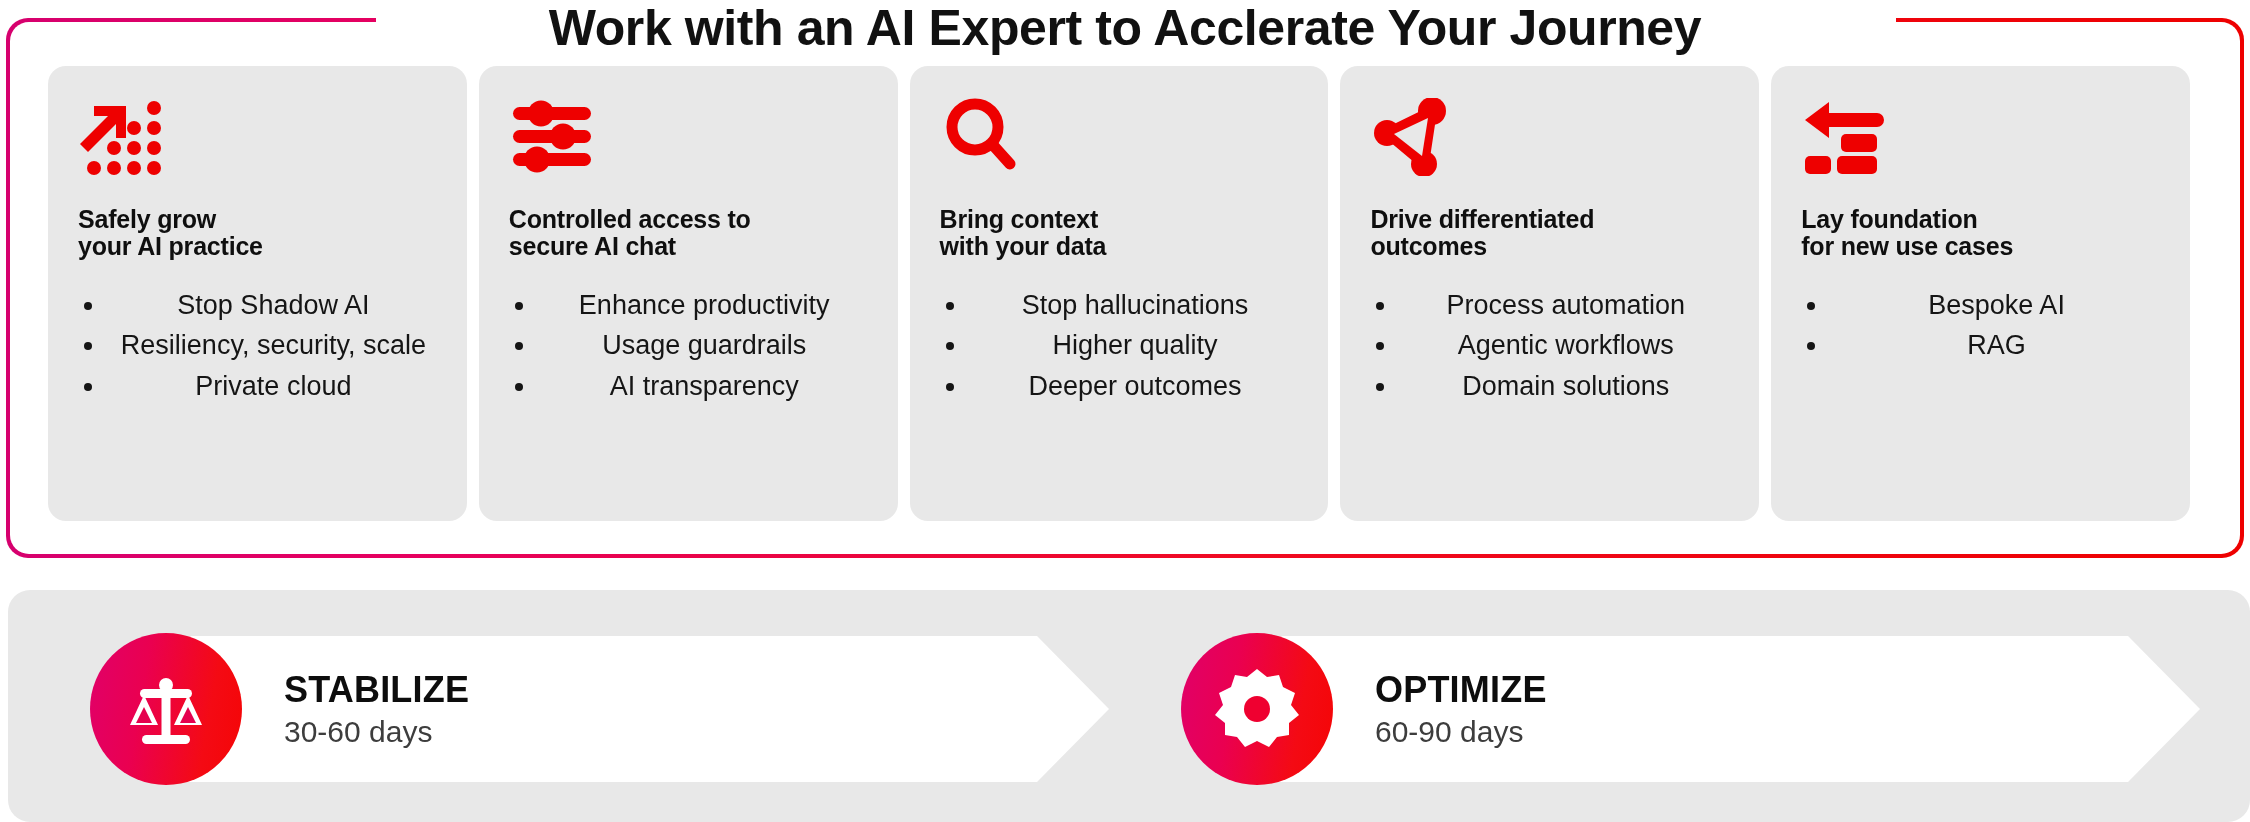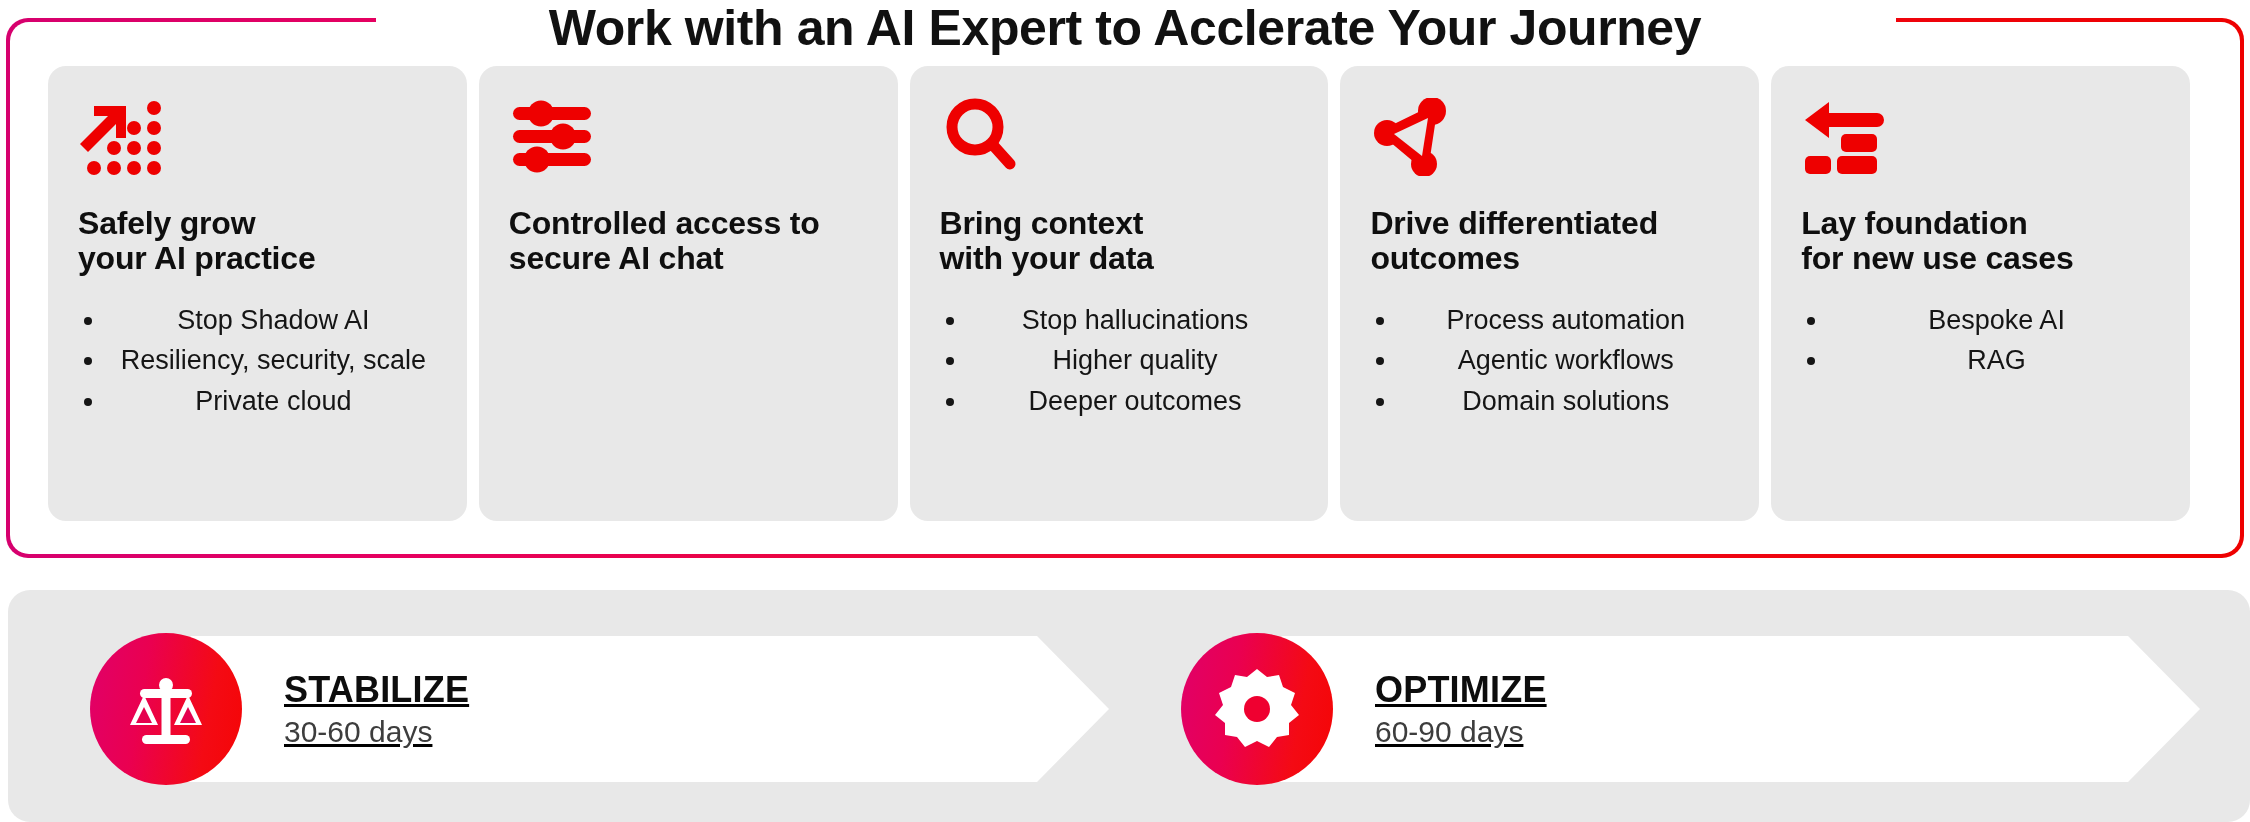--- a/index.html
+++ b/index.html
@@ -91,21 +91,21 @@
     flex: 1 1 0;
     background: #e8e8e8;
     border-radius: 18px;
     padding: 32px 30px 24px 30px;
     display: flex;
     flex-direction: column;
   }
   .card-icon { height: 86px; margin-bottom: 22px; }
   .card-icon svg { display: block; }
   .card-title {
-    font-size: 32px;
+    font-size: 25px;
     font-weight: bold;
     color: #0f0f0f;
     line-height: 1.08;
     margin-bottom: 26px;
     letter-spacing: -0.2px;
     white-space: pre-line;
   }
   .card-list { list-style: none; }
   .card-list li {
     position: relative;
@@ -163,21 +163,20 @@
     background: linear-gradient(100deg, #e0006a 0%, #ea0050 35%, #f40a14 75%, #f50505 100%);
     display: flex;
     align-items: center;
     justify-content: center;
     flex: 0 0 152px;
   }
   .phase-text {
     position: relative;
     z-index: 2;
     margin-left: 42px;
-    text-decoration: underline;
   }
   .phase-name {
     font-size: 36px;
     font-weight: bold;
     color: #0d0d0d;
     letter-spacing: 0.2px;
     line-height: 1.1;
   }
   .phase-duration {
     font-size: 30px;
@@ -237,20 +236,25 @@
             <circle cx="32" cy="15.5" r="13"></circle>
             <rect x="4" y="32" width="78" height="13" rx="6.5"></rect>
             <circle cx="54" cy="38.5" r="13"></circle>
             <rect x="4" y="55" width="78" height="13" rx="6.5"></rect>
             <circle cx="28" cy="61.5" r="13"></circle>
           </g>
         </svg>
       </div>
       <div class="card-title">Controlled access to
 secure AI chat</div>
+      <ul class="card-list">
+        <li>Enhance productivity</li>
+        <li>Usage guardrails</li>
+        <li>AI transparency</li>
+      </ul>
     </div>
 
     <div class="card">
       <div class="card-icon">
         <svg width="90" height="78" viewBox="0 0 90 78">
           <g fill="none" stroke="#ee0000" stroke-width="11" stroke-linecap="round">
             <circle cx="35" cy="29" r="23"></circle>
             <line x1="52" y1="46" x2="70" y2="66"></line>
           </g>
         </svg>

